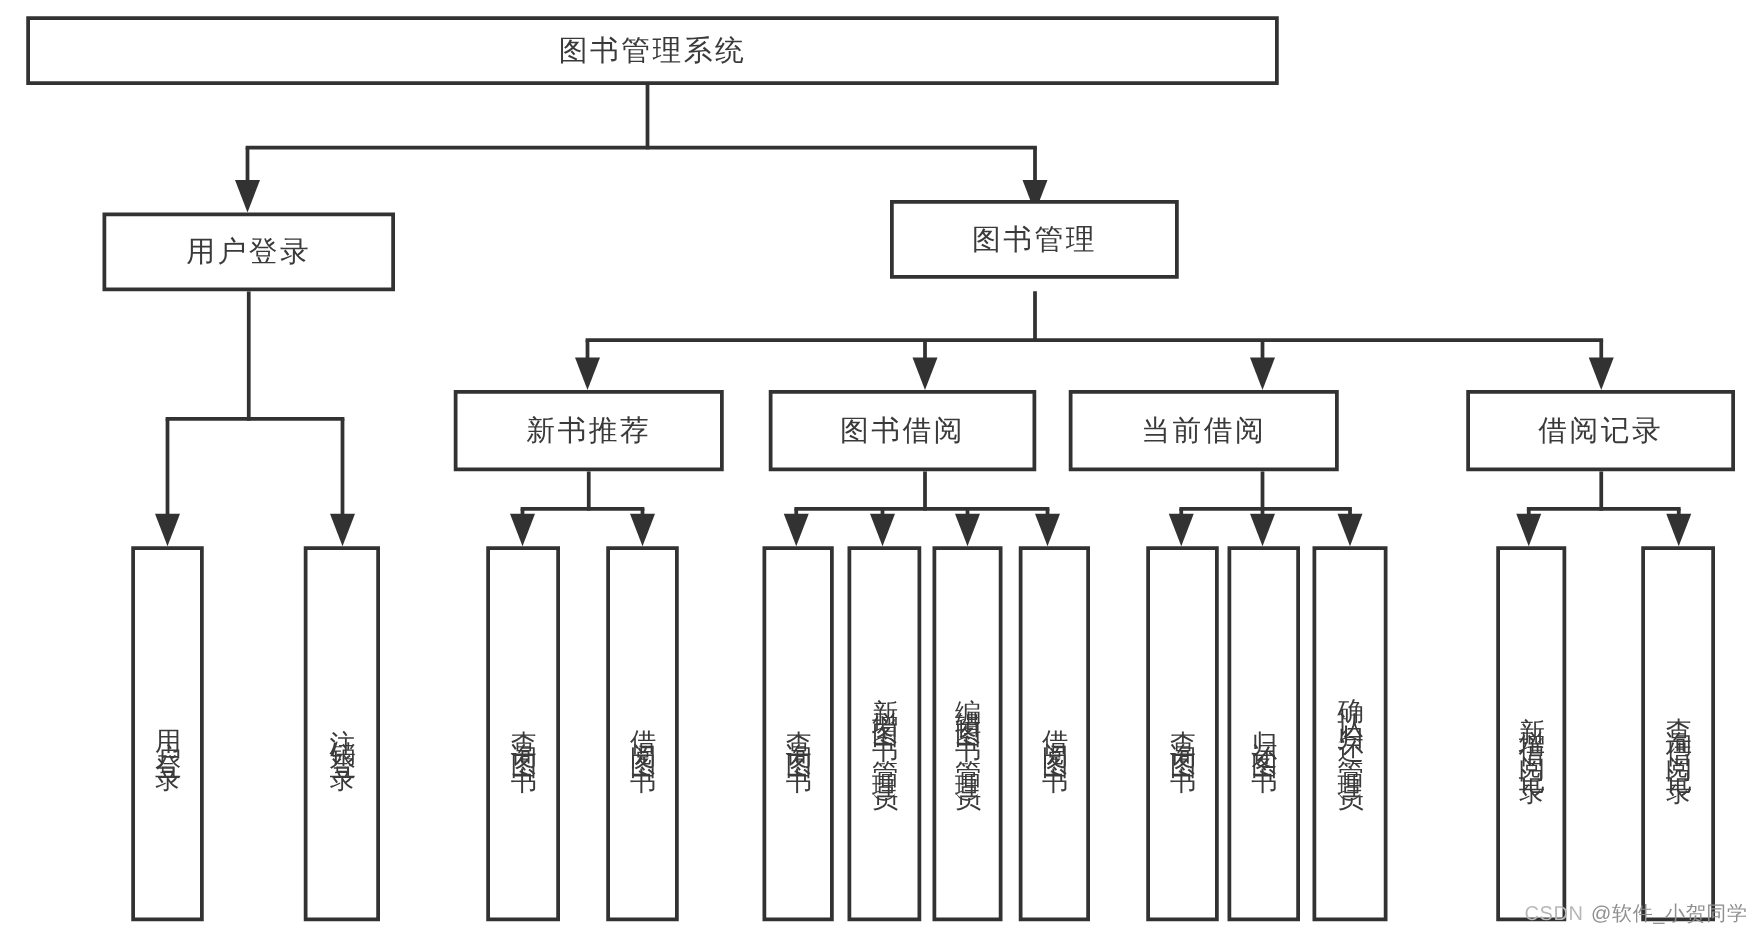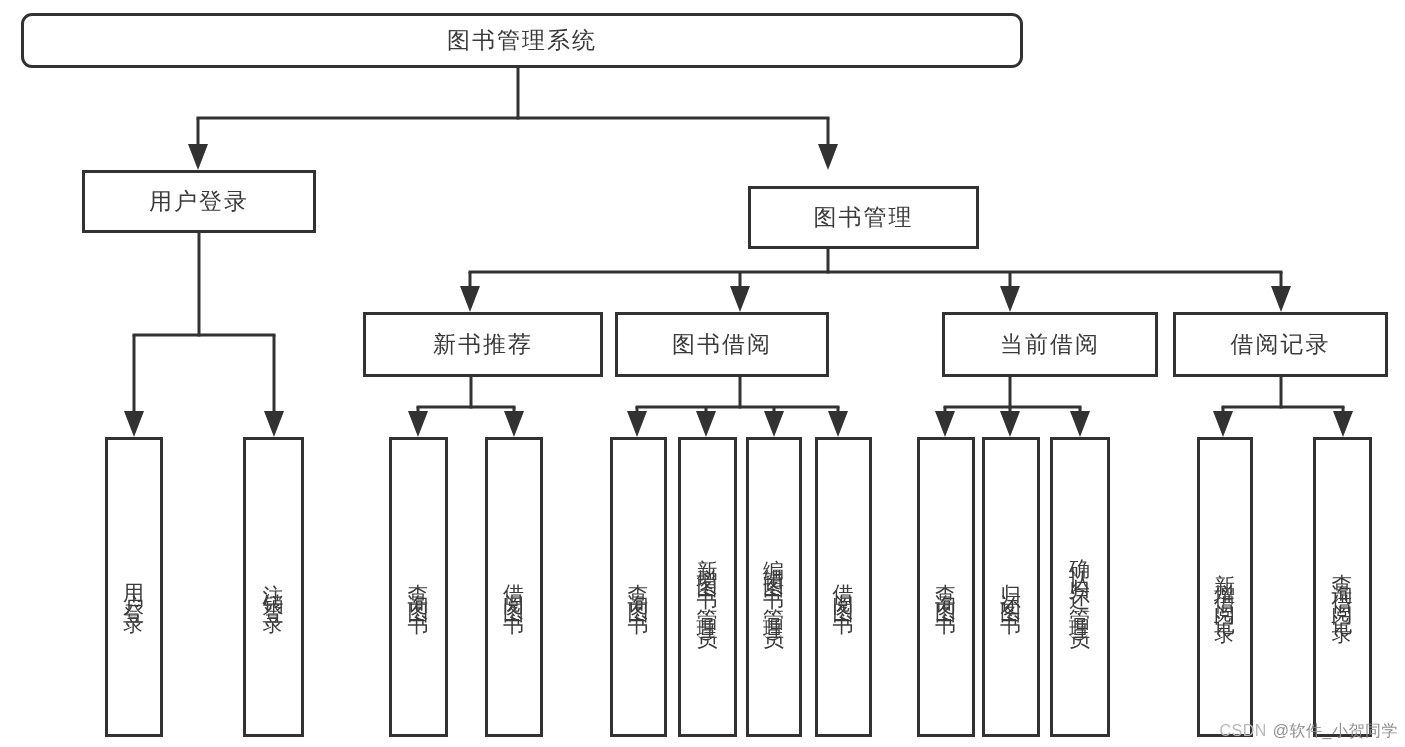--- a/index.html
+++ b/index.html
@@ -137,38 +137,38 @@
     <g>
       <line x1="1281" y1="377" x2="1281" y2="408.5"></line>
       <line x1="1221.5" y1="407" x2="1344.5" y2="407"></line>
       <line x1="1223" y1="407" x2="1223" y2="413"></line>
       <polygon points="1213,411 1233,411 1223,437" stroke="none"></polygon>
       <line x1="1343" y1="407" x2="1343" y2="413"></line>
       <polygon points="1333,411 1353,411 1343,437" stroke="none"></polygon>
     </g>
   </svg>
 
-  <div class="node root-node" style="left:21px; top:13px; width:1002px; height:55px;border-radius:11px;">
+  <div class="node root-node" style="left:21px; top:13px; width:1002px; height:55px;">
     <span>图书管理系统</span>
   </div>
 
   <div class="node h-node" style="left:82px; top:170px; width:234px; height:63px;">
     <span>用户登录</span>
   </div>
-  <div class="node h-node" style="left:712px; top:186px; width:231px; height:63px;margin-left:36px;">
+  <div class="node h-node" style="left:712px; top:160px; width:231px; height:63px;">
     <span>图书管理</span>
   </div>
 
-  <div class="node h-node" style="left:363px; top:312px; width:240px; height:65px;">
+  <div class="node h-node" style="left:363px; top:312px; width:216px; height:65px;">
     <span>新书推荐</span>
   </div>
   <div class="node h-node" style="left:615px; top:312px; width:214px; height:65px;">
     <span>图书借阅</span>
   </div>
-  <div class="node h-node" style="left:942px; top:312px; width:216px; height:65px;">
+  <div class="node h-node" style="left:855px; top:312px; width:216px; height:65px;">
     <span>当前借阅</span>
   </div>
   <div class="node h-node" style="left:1173px; top:312px; width:215px; height:65px;text-align:center;">
     <span>借阅记录</span>
   </div>
 
   <div class="node v-node" style="left:105px; top:437px; width:58px; height:300px;">
     <span class="vtext">用户登录</span>
   </div>
   <div class="node v-node" style="left:243px; top:437px; width:61px; height:300px;">

